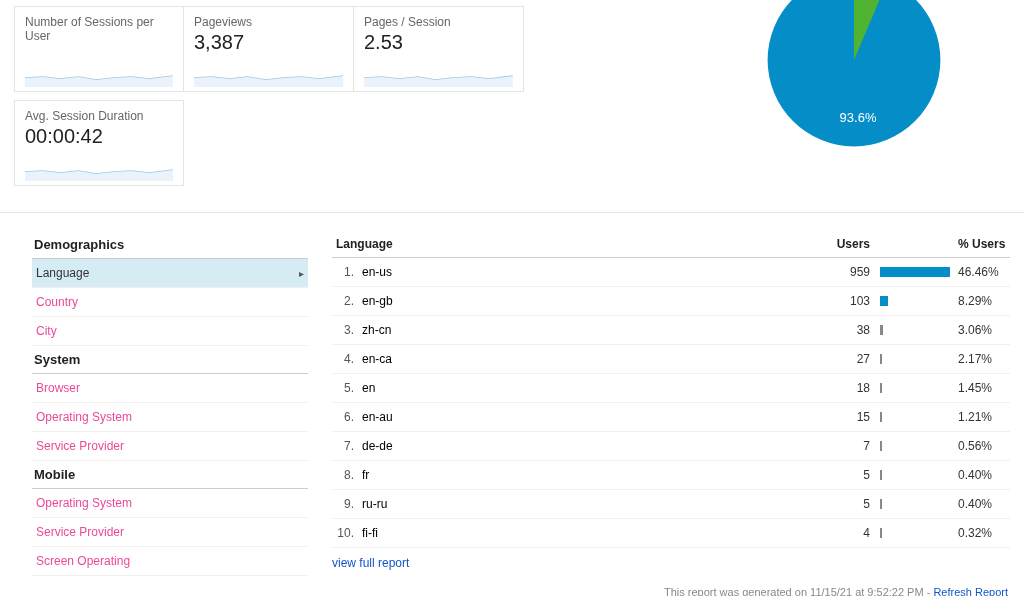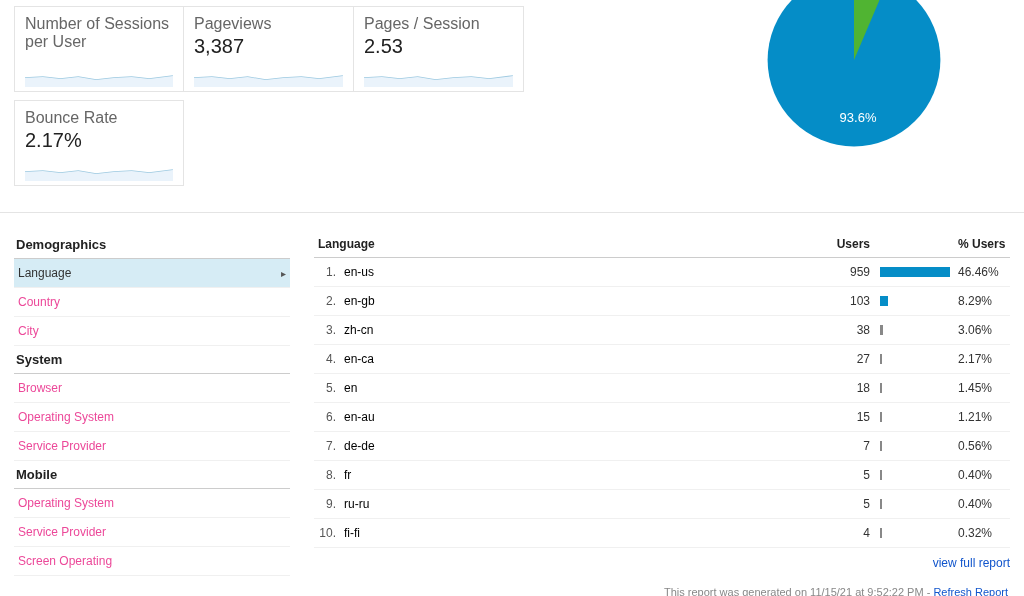--- a/index.html
+++ b/index.html
@@ -28,21 +28,21 @@
     width: 170px;
     height: 86px;
     border: 1px solid #e4e4e4;
     border-left: none;
     padding: 8px 10px 4px 10px;
     position: relative;
     display: flex;
     flex-direction: column;
   }
   .metric-card:first-child { border-left: 1px solid #e4e4e4; }
-  .metric-label { font-size: 16px; color: #666; margin-bottom: 2px; }
+  .metric-label { font-size: 12px; color: #666; margin-bottom: 2px; }
   .metric-value { font-size: 20px; color: #222; }
   .metric-spark {
     margin-top: auto;
     height: 20px;
     width: 100%;
   }
   .metric-spark svg { width: 100%; height: 100%; display: block; }
   .pie-wrap {
     position: absolute;
     right: 80px;
@@ -55,21 +55,21 @@
     position: absolute;
     top: 78%;
     left: 42%;
     font-size: 13px;
     color: #fff;
   }
   .lower {
     display: flex;
     padding: 18px 14px 0 14px;
   }
-  .sidebar { width: 300px; padding-right: 24px; }
+  .sidebar { width: 300px; padding-right: 24px; margin-left: 18px; }
   .side-heading {
     font-weight: bold;
     font-size: 13px;
     color: #222;
     border-bottom: 1px solid #ccc;
     padding: 6px 2px;
   }
   .side-item {
     font-size: 12px;
     color: #ec4899;
@@ -111,21 +111,20 @@
   table.lang td a { color: #000000; text-decoration: none; }
   .bar-cell { width: 70px; padding-left: 6px !important; }
   .bar-bg { width: 70px; height: 12px; position: relative; }
   .bar-fill {
     position: absolute; left: 0; top: 1px; height: 10px;
     background: #058dc7;
   }
   .bar-tick { width:2px; background:#888; }
   .pct-cell { width: 56px; text-align: left; padding-left:4px !important; }
   .view-full {
-    text-align: right;
     margin-top: 8px;
     font-size: 12px;
   }
   .view-full a { color: #1155cc; text-decoration: none; cursor: pointer; }
   .footer {
     text-align: right;
     font-size: 11px;
     color: #888;
     padding: 10px 16px;
   }
@@ -163,22 +162,22 @@
       <div class="metric-spark">
             <svg viewBox="0 0 100 20" preserveAspectRatio="none">
     <polyline points="0,11 12,10 24,12 36,10 48,13 60,11 72,10 84,12 100,9" fill="none" stroke="#9ecae1" stroke-width="1.5"></polyline>
     <polygon points="0,11 12,10 24,12 36,10 48,13 60,11 72,10 84,12 100,9 100,20 0,20" fill="#eaf3fb"></polygon>
   </svg>
           </div>
         </div>
       </div>
     <div class="metrics-row" id="metrics-row-bottom">
         <div class="metric-card">
-      <div class="metric-label">Bounce Rate</div>
-      <div class="metric-value">2.17%</div>
+      <div class="metric-label">Avg. Session Duration</div>
+      <div class="metric-value">00:00:42</div>
       <div class="metric-spark">
             <svg viewBox="0 0 100 20" preserveAspectRatio="none">
     <polyline points="0,11 12,10 24,12 36,10 48,13 60,11 72,10 84,12 100,9" fill="none" stroke="#9ecae1" stroke-width="1.5"></polyline>
     <polygon points="0,11 12,10 24,12 36,10 48,13 60,11 72,10 84,12 100,9 100,20 0,20" fill="#eaf3fb"></polygon>
   </svg>
           </div>
         </div>
       </div>
 
     <div class="pie-wrap">

